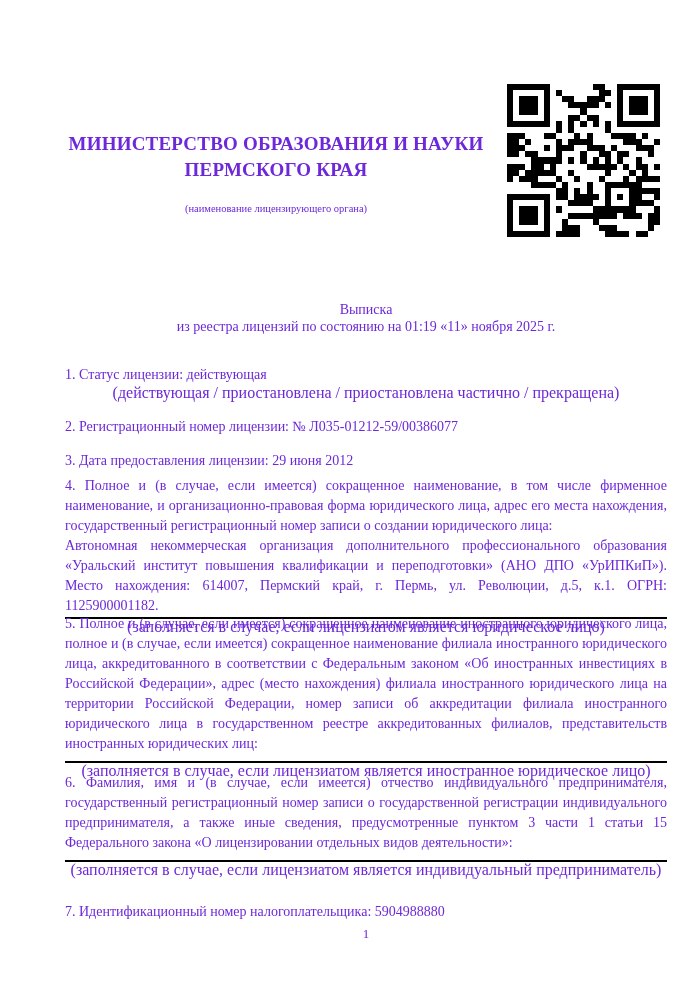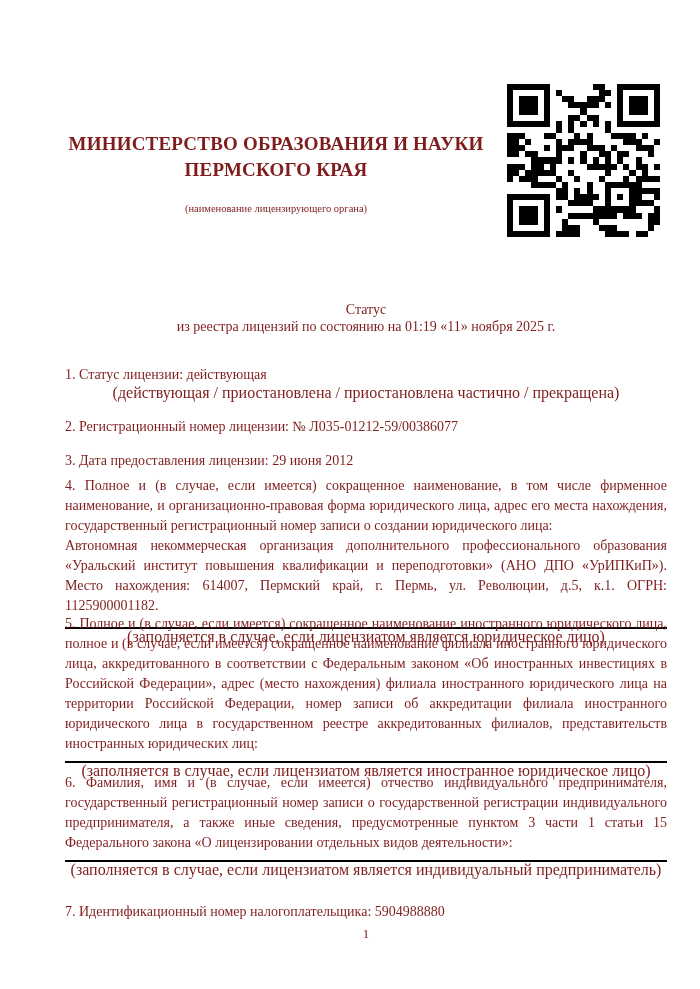--- a/index.html
+++ b/index.html
@@ -1,29 +1,29 @@
 <!DOCTYPE html>
 <html><head>
 <meta charset="utf-8">
 <style>
   html,body{margin:0;padding:0;background:#ffffff;}
   .page{
     position:relative;width:700px;height:989px;background:#ffffff;
-    font-family:"Liberation Serif",serif;color:#7f1d1d;overflow:hidden;
+    font-family:"Liberation Serif",serif;color:#6d28d9;overflow:hidden;
   }
   .header{position:absolute;left:40px;top:131px;width:472px;text-align:center;}
   .ministry{font-weight:bold;font-size:19px;line-height:26px;letter-spacing:.2px;}
   .header-note{font-size:10.5px;line-height:12px;margin-top:20px;}
   .qr{position:absolute;left:505px;top:84px;width:157px;height:153px;}
   .doc-title{position:absolute;left:65px;top:301px;width:602px;text-align:center;
     font-size:14px;line-height:17px;}
   .item{position:absolute;left:65px;width:602px;font-size:14px;line-height:20px;}
   .item p{margin:0;}
   .just{text-align:justify;}
-  .underlined{border-bottom:2px solid #000;padding-bottom:11px;}
+  .underlined{border-bottom:2px solid #000;padding-bottom:1px;}
   .blank-line{height:7px;border-bottom:2px solid #000;}
   .note{font-size:16px;line-height:13px;text-align:center;margin-top:1px;}
   .page-number{position:absolute;left:65px;top:926px;width:602px;text-align:center;font-size:13px;}
 </style>
 </head>
 <body>
 
 <div class="page">
 
   <div class="header">
@@ -342,21 +342,21 @@
       <rect x="11" y="24" width="1" height="1"></rect>
       <rect x="16" y="24" width="1" height="1"></rect>
       <rect x="17" y="24" width="1" height="1"></rect>
       <rect x="18" y="24" width="1" height="1"></rect>
       <rect x="19" y="24" width="1" height="1"></rect>
       <rect x="21" y="24" width="1" height="1"></rect>
       <rect x="22" y="24" width="1" height="1"></rect>
     </svg>
 
   <div class="doc-title">
-    <div>Статус</div>
+    <div>Выписка</div>
     <div>из реестра лицензий по состоянию на 01:19 «11» ноября 2025 г.</div>
   </div>
 
   <section class="item" style="top:365px">
     <p>1. Статус лицензии: действующая</p>
     <div class="note">(действующая / приостановлена / приостановлена частично / прекращена)</div>
   </section>
 
   <section class="item" style="top:417px">
     <p>2. Регистрационный номер лицензии: № Л035-01212-59/00386077</p>

